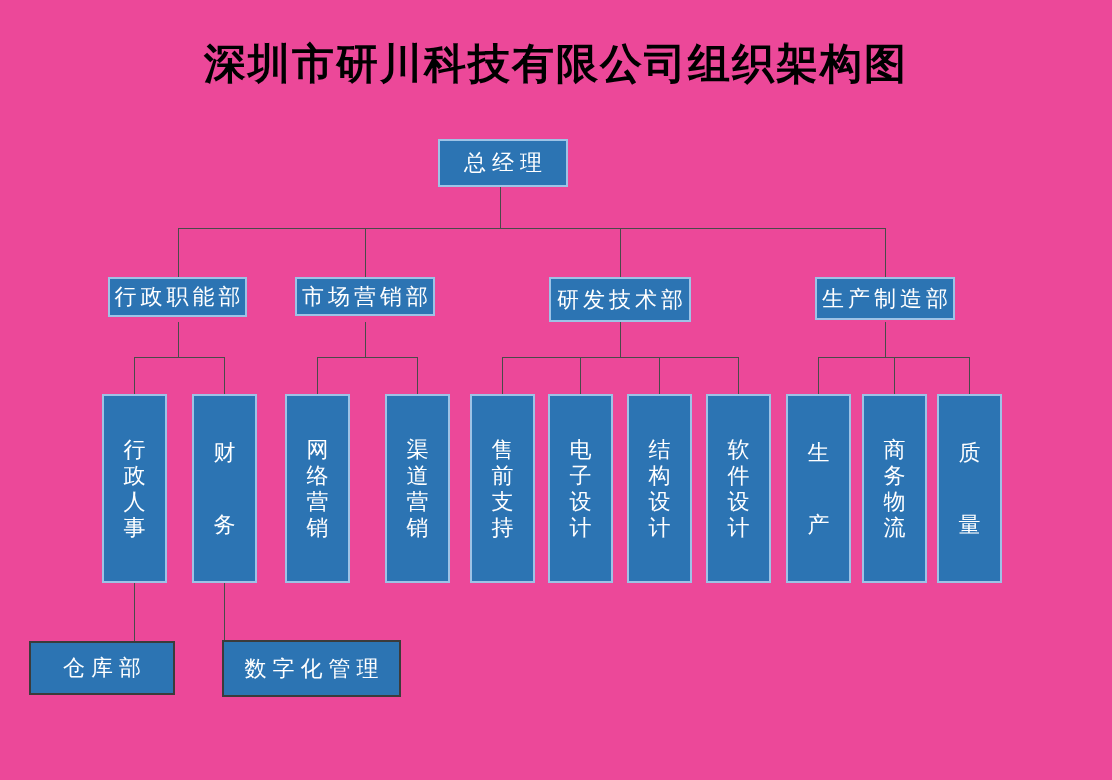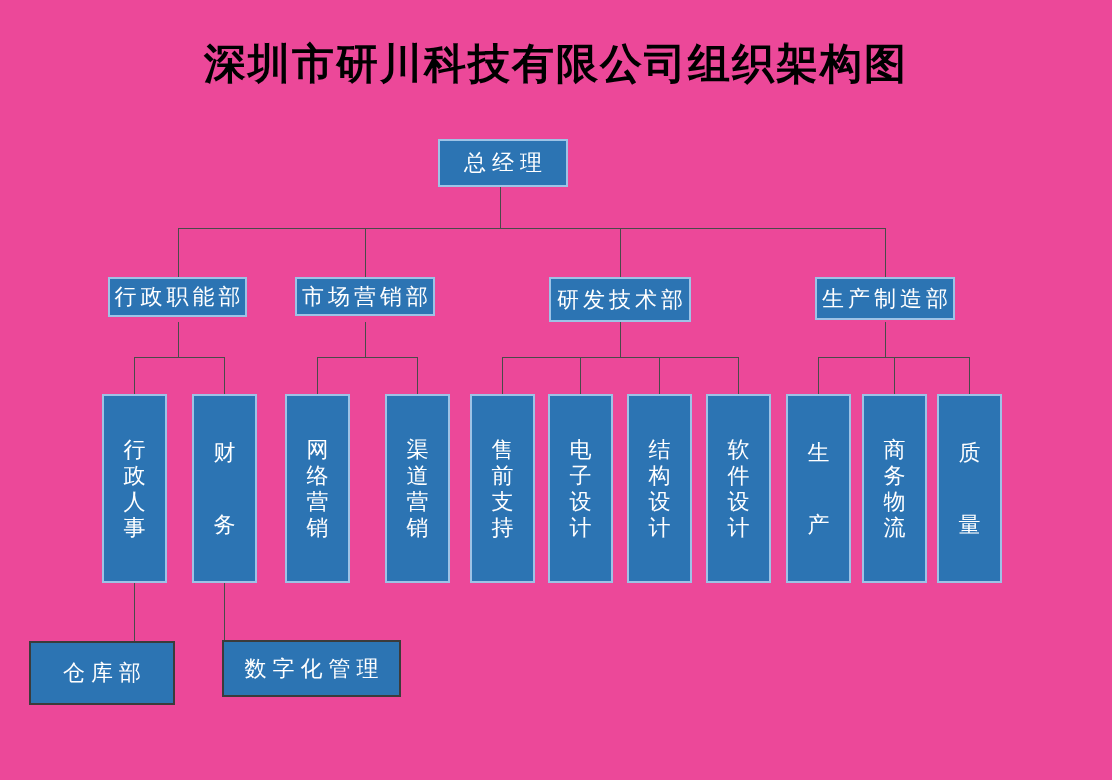--- a/index.html
+++ b/index.html
@@ -131,20 +131,20 @@
     <span class="vlabel">商
 务
 物
 流</span>
   </div>
   <div class="node vbox sparse" style="left:937px;top:394px;width:65px;height:189px">
     <span class="vlabel">质
 量</span>
   </div>
 
-  <div class="node sub dark" style="left:29px;top:641px;width:146px;height:64px">
+  <div class="node sub dark" style="left:29px;top:641px;width:146px;height:54px">
     <span class="hlabel">仓库部</span>
   </div>
   <div class="node sub dark" style="left:222px;top:640px;width:179px;height:57px">
     <span class="hlabel">数字化管理</span>
   </div>
 
 </div>
 
 </body></html>

